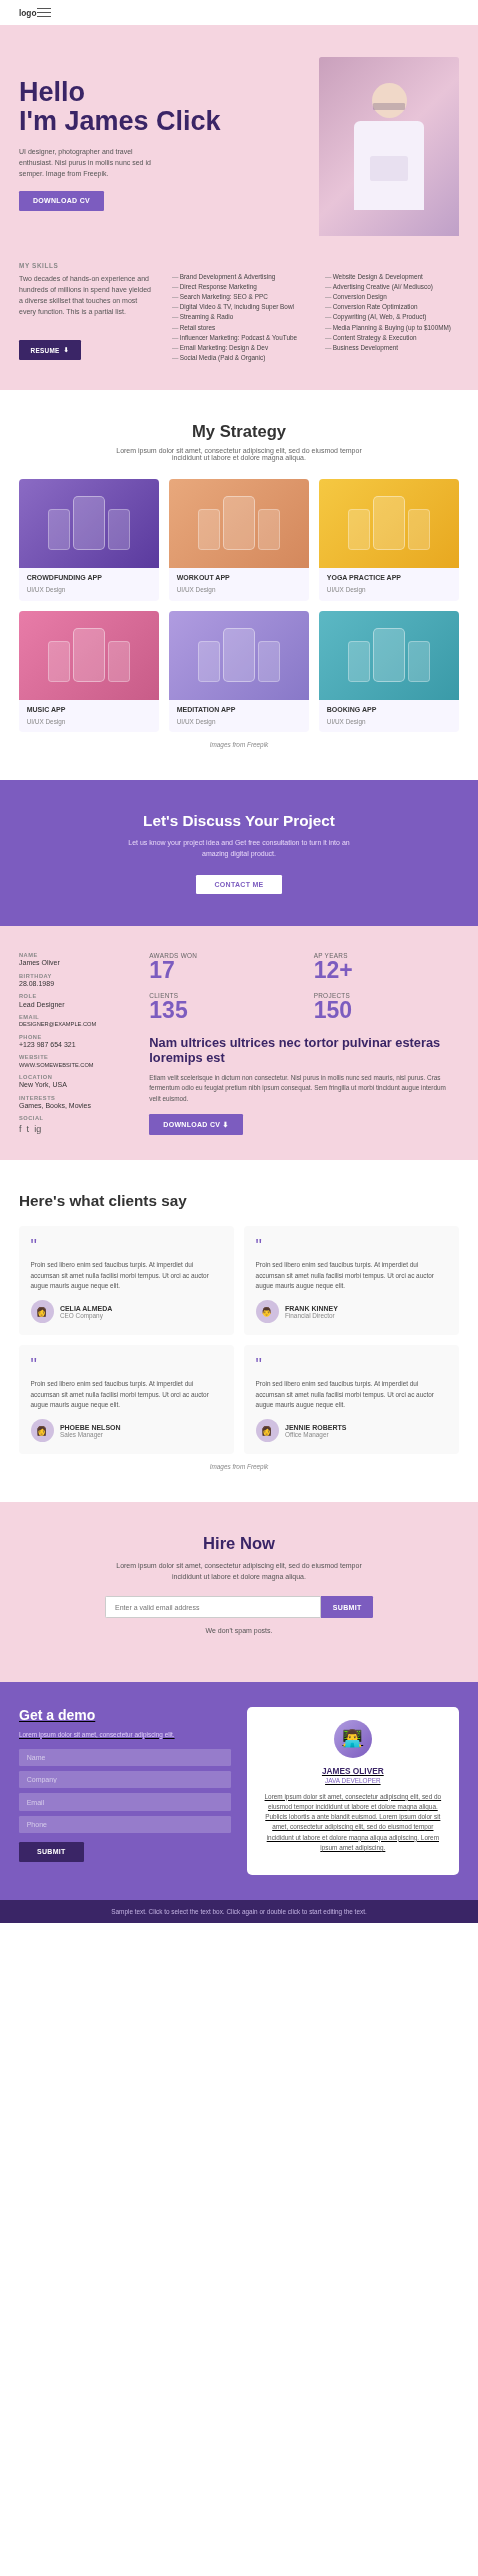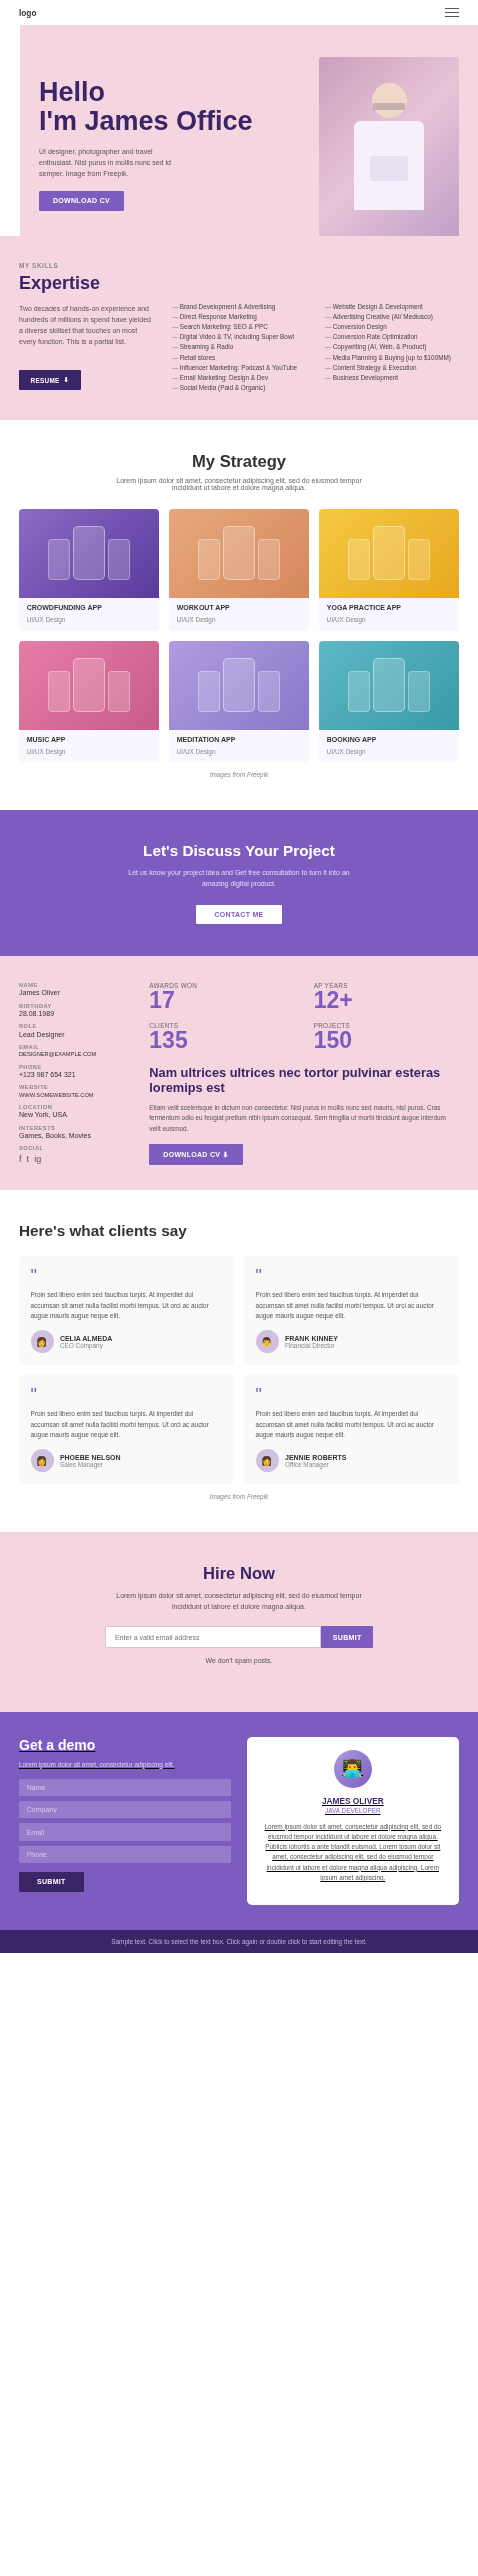--- a/index.html
+++ b/index.html
@@ -1,29 +1,29 @@
 <!DOCTYPE html>
 <html style="font-size:10.2px"><head>
   <meta charset="utf-8">
   <style>
     * { margin: 0; padding: 0; box-sizing: border-box; }
     body { font-family: 'Segoe UI', Arial, sans-serif; width: 478px; background: #fff; overflow-x: hidden; }
 
     
     .nav {
-      display: flex; justify-content: space-between; align-items: center;
+      display: flex; justify-content: flex-start; align-items: center;
       padding: 7.7px 19px; background: #fff; border-radius: 6px;
     }
     .hamburger { display: flex; flex-direction: column; gap: 2.6px; cursor: pointer; }
     .hamburger span { display: block; width: 14px; height: 1.3px; background: #555; }
 
     
     .hero {
       background: #f5d5e0; padding: 32px 19px 0 19px;
-      display: flex; align-items: flex-end; gap: 12.8px; min-height: 204px; position: relative; margin-left: 20px;
+      display: flex; align-items: flex-end; gap: 12.8px; min-height: 204px; position: relative;
     }
     .hero-text { flex: 1; padding-bottom: 25.5px; }
     .hero-text h1 { font-size: 27px; font-weight: 800; color: #3a2566; line-height: 1.1; margin-bottom: 9px; }
     .hero-text p { font-size: 7px; color: #555; line-height: 1.6; margin-bottom: 11.5px; max-width: 140px; }
     .btn-purple {
       background: #7c5cbf; color: #fff; border: none; padding: 6.4px 14px;
       font-size: 7px; font-weight: 600; cursor: pointer; border-radius: 1.3px; letter-spacing: 0.3px;
     }
     .hero-image {
       width: 140px; align-self: flex-end;
@@ -162,21 +162,21 @@
     <span></span>
     <span></span>
     <span></span>
   </div>
 </nav>
 
 <section class="hero">
   <div class="hero-text">
     <h1>
       <span>Hello</span><br>
-      <span>I'm James Office</span>
+      <span>I'm James Click</span>
     </h1>
     <p>UI designer, photographer and travel enthusiast. Nisl purus in mollis nunc sed id semper. Image from Freepik.</p>
     <button class="btn-purple">DOWNLOAD CV</button>
   </div>
   <div class="hero-image">
     <div class="hero-person">
 
       <div style="position:relative;width:102px;height:166px;display:flex;flex-direction:column;align-items:center;">
 
         <div style="width:35px;height:35px;border-radius:50%;background:#f0d8c8;margin-top:12.8px;z-index:2;"></div>
@@ -186,21 +186,20 @@
         <div style="width:70px;height:89px;background:#f5f0fa;border-radius:6.4px 6.4px 0 0;margin-top:2.6px;z-index:1;display:flex;align-items:center;justify-content:center;">
           <div style="width:38px;height:25.5px;background:#e8e0f0;border-radius:2.6px;margin-top:6.4px;"></div>
         </div>
       </div>
     </div>
   </div>
 </section>
 
 <section class="skills-section">
   <div class="section-eyebrow">MY SKILLS</div>
-  <h2>Expertise</h2>
   <div style="display:flex;gap:19px;">
     <div style="flex:1;">
       <p class="intro">Two decades of hands-on experience and hundreds of millions in spend have yielded a diverse skillset that touches on most every function. This is a partial list.</p>
       <button class="resume-btn">
         <span>RESUME</span>
         <span>⬇</span>
       </button>
     </div>
     <div class="skills-col">
       <ul id="skills-list-1">

